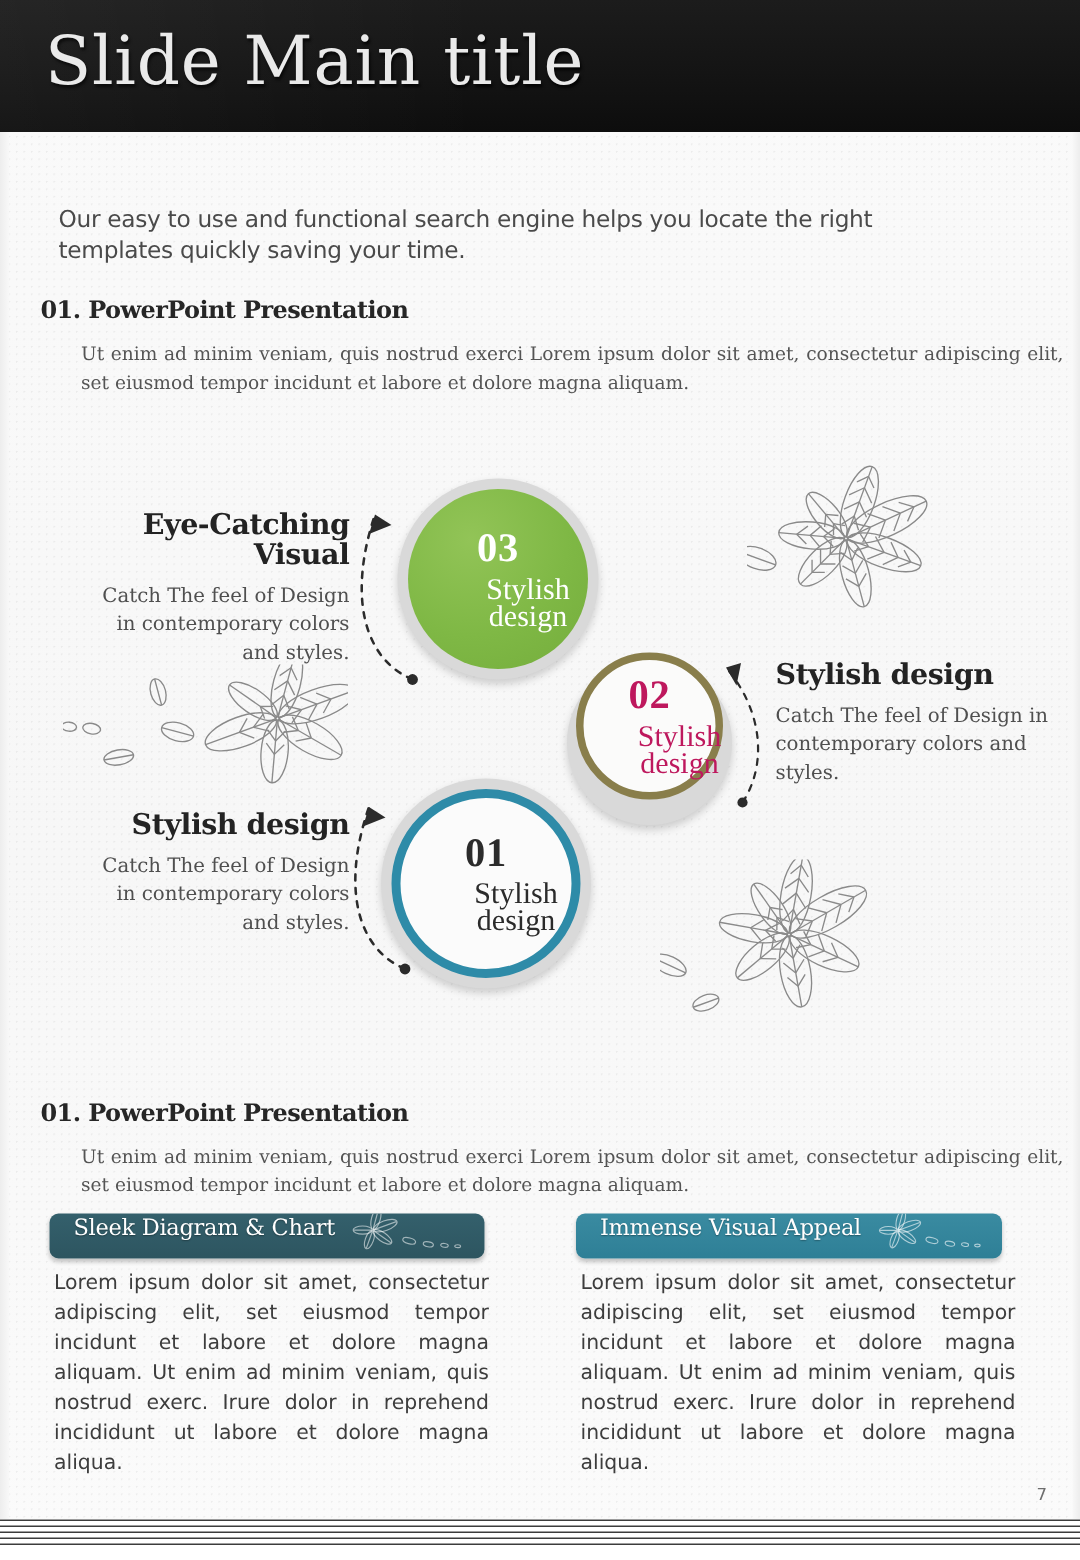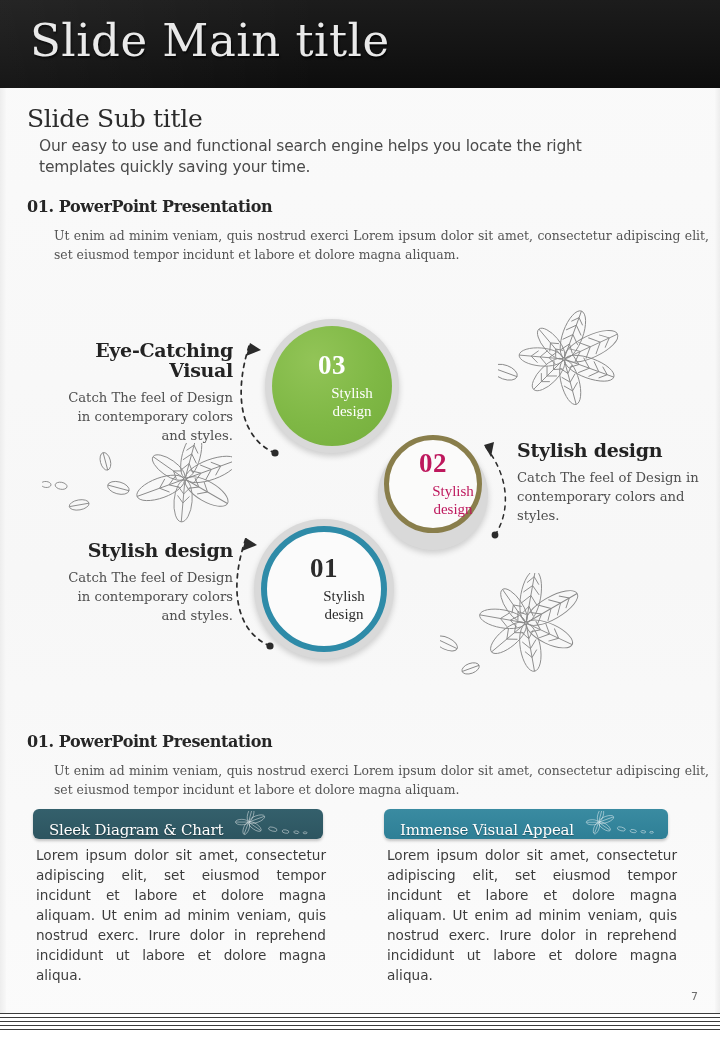--- a/index.html
+++ b/index.html
@@ -75,21 +75,21 @@
     display:flex;flex-direction:column;align-items:center;justify-content:center;
     box-sizing:border-box;text-align:center;
     font-family:Liberation Serif, serif;
   }
   .c-halo{
     position:absolute;border-radius:50%;
     background:#d9d9d9;
     box-shadow:0 3px 6px rgba(0,0,0,.18);
   }
   .c-num{font-size:27px;font-weight:700;letter-spacing:0.5px;line-height:1;}
-  .c-lbl{font-size:15px;line-height:18px;margin-top:5px;margin-left:40px;}
+  .c-lbl{font-size:20px;line-height:18px;margin-top:5px;margin-left:40px;}
 
   
   #halo-03{left:265px;top:24px;width:134px;height:134px;}
   #circle-03{
     left:272px;top:31px;width:120px;height:120px;
     background:radial-gradient(circle at 35% 28%,#92c457 0%,#7fb845 55%,#74ad3c 100%);
     color:#ffffff;
   }
   
   #halo-02{left:378px;top:145px;width:110px;height:110px;}
@@ -109,21 +109,21 @@
   .cap-title{font-size:19px;font-weight:700;color:#232323;letter-spacing:-0.3px;line-height:20px;}
   .cap-body{font-size:13.2px;line-height:19px;color:#4f4f4f;margin-top:8px;}
   #cap-a{left:55px;top:45px;width:178px;text-align:right;}
   #cap-b{left:55px;top:245px;width:178px;text-align:right;}
   #cap-c{left:517px;top:145px;width:190px;text-align:left;}
   #cap-c .cap-body{text-align:left;}
 
   
   .banner{
     position:absolute;height:30px;border-radius:6px;
-    display:flex;align-items:flex-end;
+    display:flex;align-items:flex-start;
     box-shadow:0 2px 3px rgba(0,0,0,.22);
     overflow:hidden;
   }
   .banner-label{
     font-family:"DejaVu Serif",serif;
     font-size:15px;color:#ffffff;letter-spacing:-0.2px;
     margin-left:16px;white-space:nowrap;
     text-shadow:0 1px 1px rgba(0,0,0,.35);
   }
   #banner-left{left:33px;top:809px;width:290px;background:linear-gradient(180deg,#34606c 0%,#2d5560 100%);}
@@ -163,21 +163,20 @@
 <div class="slide">
 
   <div class="header-bar">
     <div class="title">Slide Main title</div>
     <div class="header-shine"></div>
   </div>
 
   <div class="edge-left"></div>
   <div class="edge-right"></div>
 
-  <div class="sub-title">Slide Sub title</div>
   <div class="sub-desc">Our easy to use and functional search engine helps you locate the right templates quickly saving your time.</div>
 
   <div class="sec-head" id="sec1-head">01. PowerPoint Presentation</div>
   <div class="sec-para" id="sec1-para">Ut enim ad minim veniam, quis nostrud exerci  Lorem ipsum dolor sit amet, consectetur adipiscing elit, set eiusmod tempor incidunt et labore et dolore magna aliquam.</div>
 
   <div class="diagram">
 
     <svg class="deco" style="left:498px;top:12px;" width="132" height="108" viewBox="0 0 132 108">
       <g fill="none" stroke="#8a8a8a" stroke-width="0.9">
         <g transform="translate(66,52)">

